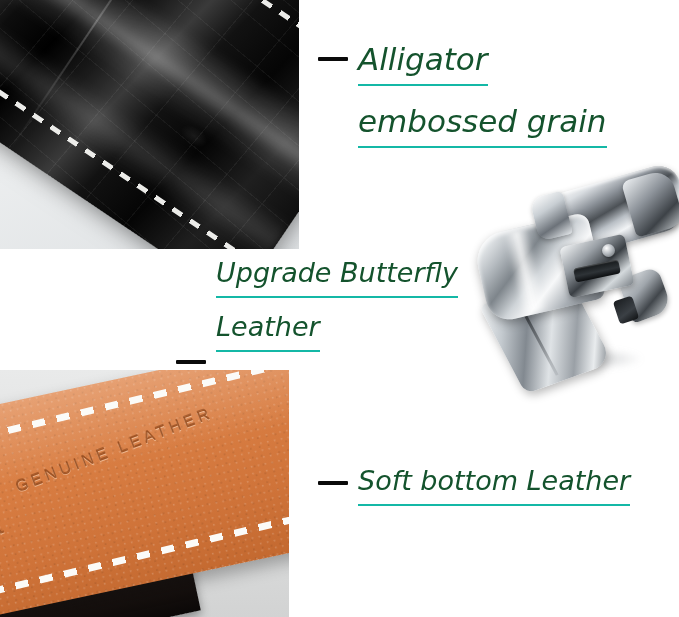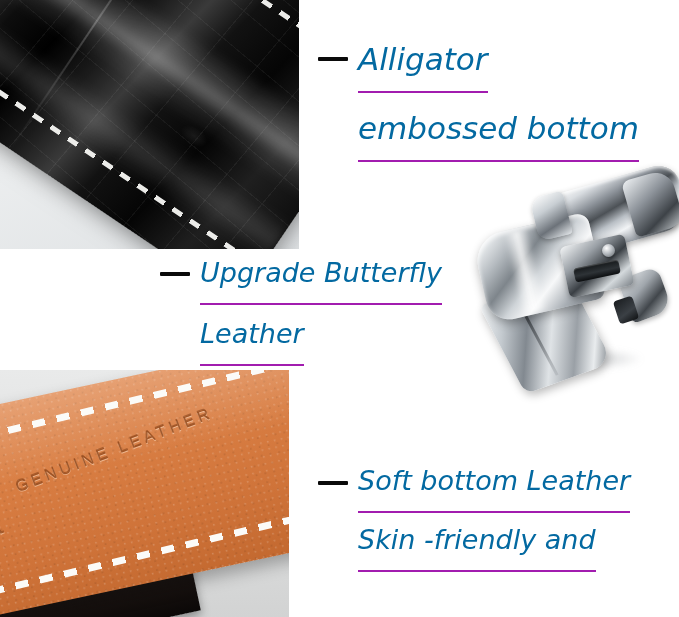--- a/index.html
+++ b/index.html
@@ -318,34 +318,34 @@
     border-radius: 1px;
   }
   .callout-lines {
     display: flex;
     flex-direction: column;
   }
   .callout-line {
     font-family: "DejaVu Sans", sans-serif;
     font-style: italic;
     font-weight: 500;
-    color: #0369a1;
+    color: #14532d;
     white-space: nowrap;
-    border-bottom: 2px solid #a21caf;
+    border-bottom: 2px solid #14b8a6;
     align-self: flex-start;
-    padding-bottom: 13px;
+    padding-bottom: 6px;
   }
 
   
   #callout-alligator { left: 318px; top: 40px; }
   #callout-alligator .dash { margin-top: 17px; }
   #callout-alligator .callout-line { font-size: 31px; line-height: 38px; margin-bottom: 16px; }
 
   
-  #callout-buckle { left: 160px; top: 256px; }
+  #callout-buckle { left: 176px; top: 256px; align-items: flex-end; }
   #callout-buckle .dash { margin-top: 16px; }
   #callout-buckle .callout-line { font-size: 27px; line-height: 34px; margin-bottom: 12px; }
 
   
   #callout-leather { left: 318px; top: 464px; text-align: center; }
   #callout-leather .dash { margin-top: 17px; }
   #callout-leather .callout-line { font-size: 27px; line-height: 34px; margin-bottom: 10px; }
 </style>
 </head>
 <body>
@@ -391,33 +391,32 @@
       <div class="clasp-latch"></div>
       <div class="clasp-latch-slot"></div>
       <div class="clasp-pin"></div>
     </div>
   </div>
 
   <div class="callout" id="callout-alligator">
     <div class="dash"></div>
     <div class="callout-lines">
       <span class="callout-line">Alligator</span>
-      <span class="callout-line">embossed bottom</span>
+      <span class="callout-line">embossed grain</span>
     </div>
   </div>
 
   <div class="callout" id="callout-buckle">
     <div class="dash"></div>
     <div class="callout-lines">
       <span class="callout-line">Upgrade Butterfly</span>
       <span class="callout-line">Leather</span>
     </div>
   </div>
 
   <div class="callout" id="callout-leather">
     <div class="dash"></div>
     <div class="callout-lines">
       <span class="callout-line">Soft bottom Leather</span>
-      <span class="callout-line">Skin -friendly and</span>
     </div>
   </div>
 
 </div>
 
 </body></html>

